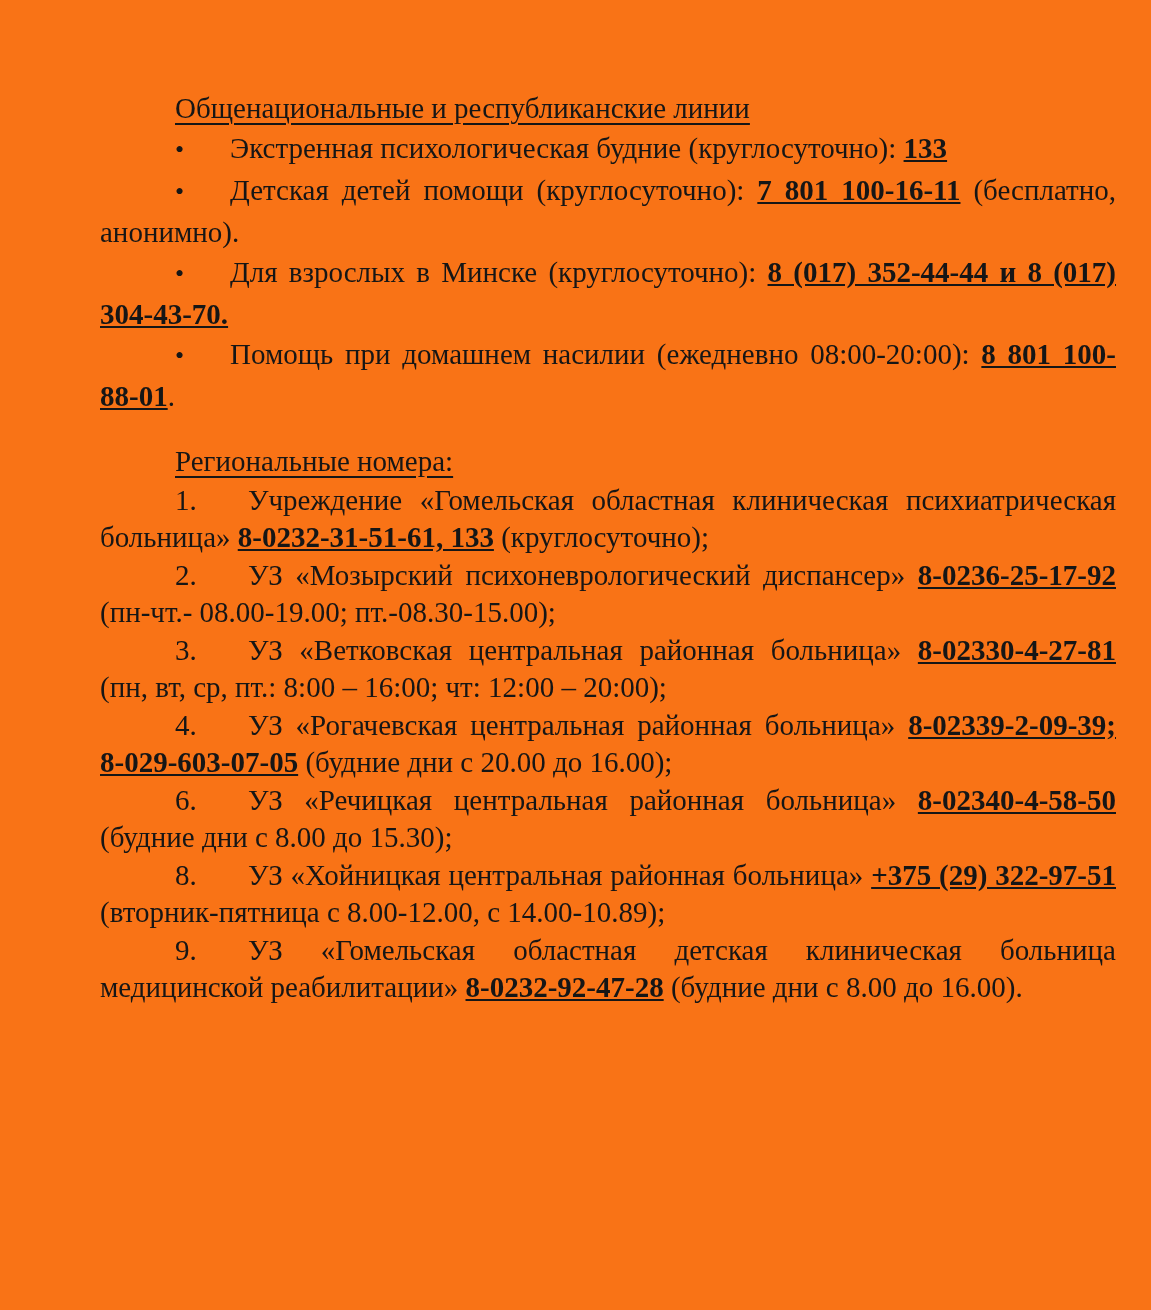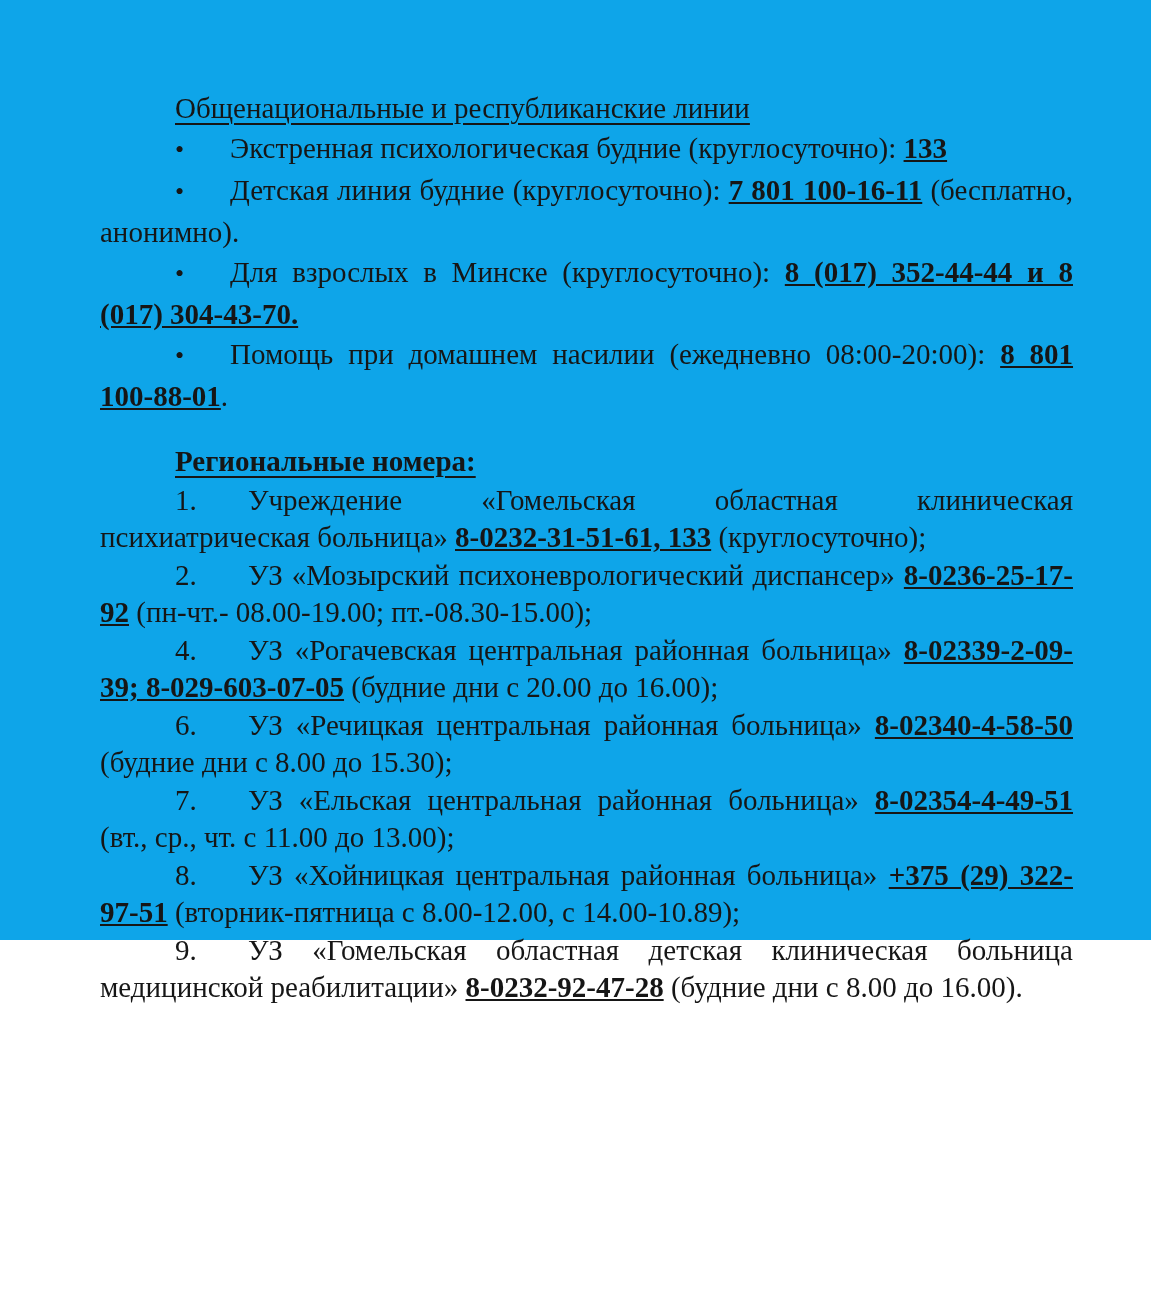--- a/index.html
+++ b/index.html
@@ -10,23 +10,23 @@
   body {
     width: 1151px;
     height: 1310px;
     overflow: hidden;
     font-family: "Liberation Serif", "DejaVu Serif", serif;
     color: #161616;
   }
   .page {
     box-sizing: border-box;
     width: 1151px;
-    height: 940px;
-    padding: 88px 78px 0 100px;
-    background: #0ea5e9;
+    height: 1310px;
+    padding: 88px 35px 0 100px;
+    background: #f97316;
   }
   .para {
     margin: 0;
     font-size: 29px;
     text-align: justify;
     text-indent: 75px;
   }
   .sec-national .para { line-height: 40px; }
   .sec-regional .para { line-height: 37.5px; }
   .heading {
@@ -44,53 +44,53 @@
   }
   .marker.bullet {
     width: 55px;
     font-size: 26px;
   }
   .marker.num {
     width: 73px;
   }
   b { font-weight: bold; text-decoration: underline; }
   .sec-regional { margin-top: 27px; }
-  .sec-regional .heading { margin-bottom: 1px; font-weight: bold; }
+  .sec-regional .heading { margin-bottom: 1px; }
 </style>
 </head>
 <body>
 
 <div class="page">
 
   <div class="sec-national">
     <p class="para heading"><span class="u">Общенациональные и республиканские линии</span></p>
 
     <p class="para"><span class="marker bullet">•</span><span>Экстренная психологическая будние (круглосуточно): </span><b>133</b><span></span></p>
 
-    <p class="para"><span class="marker bullet">•</span><span>Детская линия будние (круглосуточно): </span><b>7 801 100-16-11</b><span> (бесплатно, анонимно).</span></p>
+    <p class="para"><span class="marker bullet">•</span><span>Детская детей помощи (круглосуточно): </span><b>7 801 100-16-11</b><span> (бесплатно, анонимно).</span></p>
 
     <p class="para"><span class="marker bullet">•</span><span>Для взрослых в Минске (круглосуточно): </span><b>8 (017) 352-44-44 и 8 (017) 304-43-70.</b><span></span></p>
 
 
     <p class="para"><span class="marker bullet">•</span><span>Помощь при домашнем насилии (ежедневно 08:00-20:00): </span><b>8 801 100-88-01</b><span>.</span></p>
   </div>
 
   <div class="sec-regional">
     <p class="para heading"><span class="u">Региональные номера:</span></p>
 
     <p class="para"><span class="marker num">1.</span><span>Учреждение «Гомельская областная клиническая психиатрическая больница» </span><b>8-0232-31-51-61, 133</b><span> (круглосуточно);</span></p>
 
     <p class="para"><span class="marker num">2.</span><span>УЗ «Мозырский психоневрологический диспансер» </span><b>8-0236-25-17-92</b><span> (пн-чт.- 08.00-19.00; пт.-08.30-15.00);</span></p>
 
+    <p class="para"><span class="marker num">3.</span><span>УЗ «Ветковская центральная районная больница» </span><b>8-02330-4-27-81</b><span> (пн, вт, ср, пт.: 8:00 – 16:00; чт: 12:00 – 20:00);</span></p>
 
     <p class="para"><span class="marker num">4.</span><span>УЗ «Рогачевская центральная районная больница» </span><b>8-02339-2-09-39; 8-029-603-07-05</b><span> (будние дни с 20.00 до 16.00);</span></p>
 
 
     <p class="para"><span class="marker num">6.</span><span>УЗ «Речицкая центральная районная больница» </span><b>8-02340-4-58-50</b><span> (будние дни с 8.00 до 15.30);</span></p>
 
-    <p class="para"><span class="marker num">7.</span><span>УЗ «Ельская центральная районная больница» </span><b>8-02354-4-49-51</b><span> (вт., ср., чт. с 11.00 до 13.00);</span></p>
 
     <p class="para"><span class="marker num">8.</span><span>УЗ «Хойницкая центральная районная больница» </span><b>+375 (29) 322-97-51</b><span> (вторник-пятница с 8.00-12.00, с 14.00-10.89);</span></p>
 
     <p class="para"><span class="marker num">9.</span><span>УЗ «Гомельская областная детская клиническая больница медицинской реабилитации» </span><b>8-0232-92-47-28</b><span> (будние дни с 8.00 до 16.00).</span></p>
   </div>
 
 </div>
 
 </body></html>

